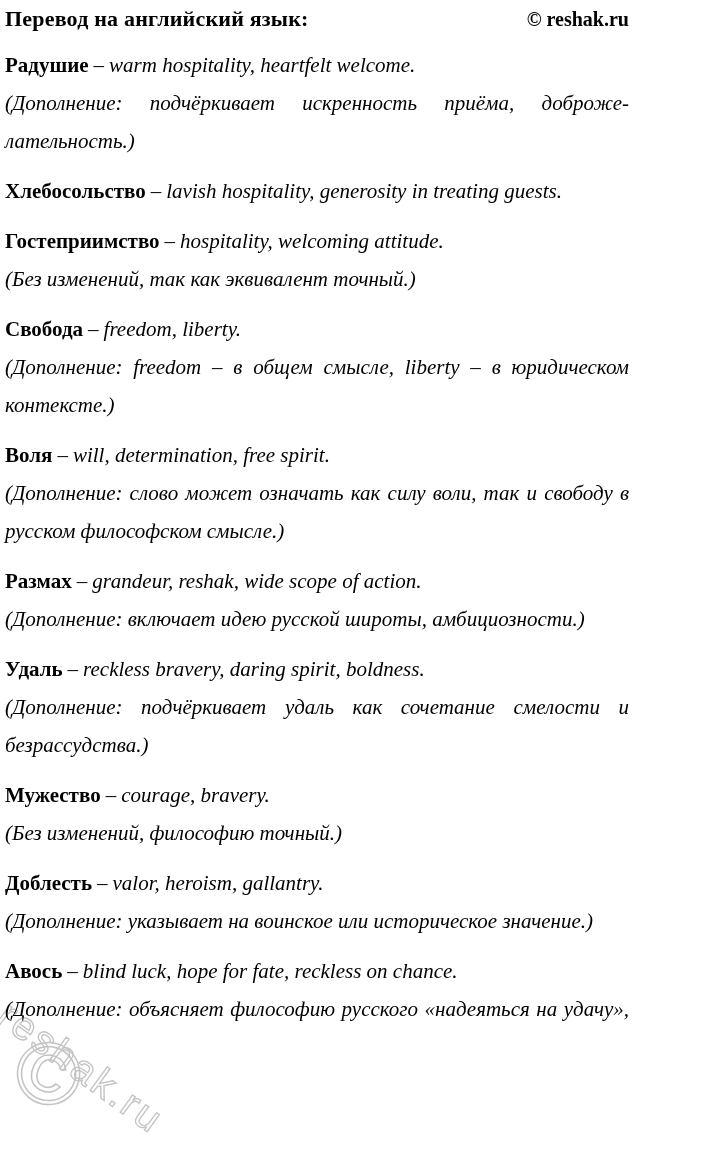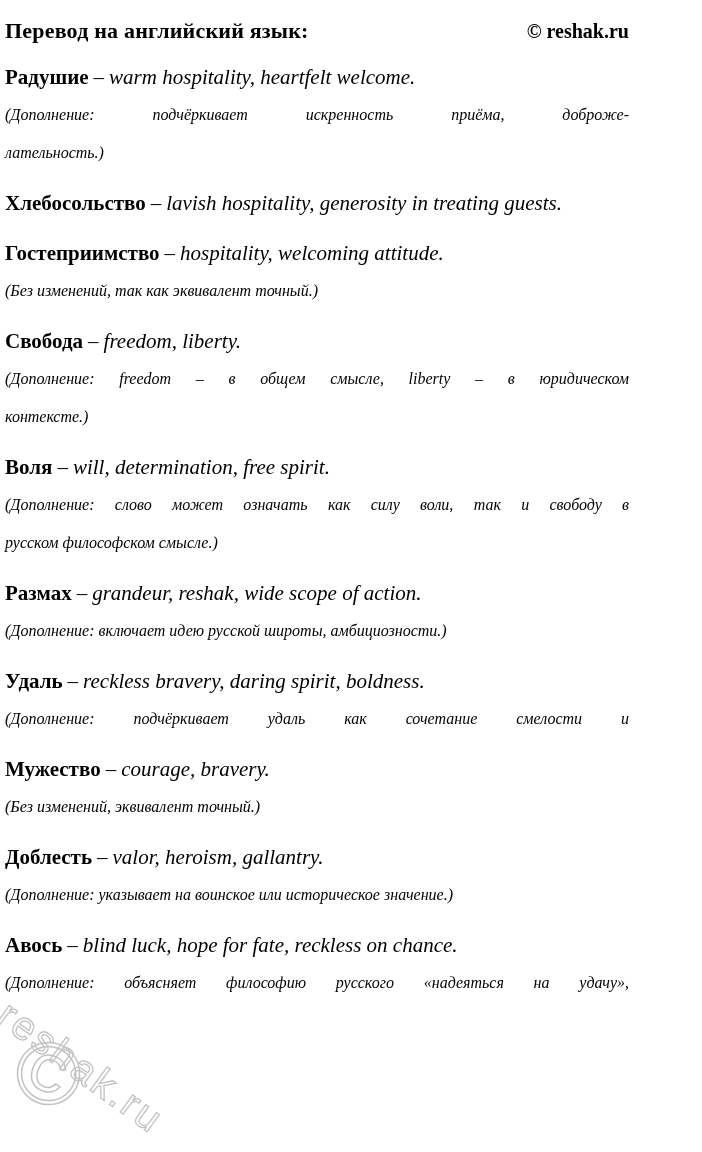--- a/index.html
+++ b/index.html
@@ -13,21 +13,21 @@
     overflow: hidden;
     position: relative;
     font-family: "Liberation Serif", "DejaVu Serif", serif;
     color: #000000;
   }
   .page {
     position: relative;
     width: 634px;
     height: 1152px;
     box-sizing: border-box;
-    padding: 16px 5px 0 5px;
+    padding: 4px 5px 0 5px;
     z-index: 1;
   }
   .header {
     display: flex;
     justify-content: space-between;
     align-items: flex-start;
     line-height: 30px;
   }
   .doc-title {
     font-weight: bold;
@@ -52,21 +52,21 @@
   .term {
     font-weight: bold;
   }
   .dash {
     margin: 0 5px;
   }
   .translation {
   }
   .note-line {
     font-style: italic;
-    font-size: 16px;
+    font-size: 21px;
     line-height: 38px;
   }
   .note-line.fill {
     text-align: justify;
     text-align-last: justify;
   }
   
   .watermark {
     position: absolute;
     z-index: 0;
@@ -150,27 +150,28 @@
     <div class="term-line"><b class="term">Размах</b><span class="dash">–</span><i class="translation">grandeur, reshak, wide scope of action.</i></div>
     <div class="note">
           <div class="note-line">(Дополнение: включает идею русской широты, амбициозности.)</div>
         </div>
   </div>
 
   <div class="entry">
     <div class="term-line"><b class="term">Удаль</b><span class="dash">–</span><i class="translation">reckless bravery, daring spirit, boldness.</i></div>
     <div class="note">
           <div class="note-line fill">(Дополнение: подчёркивает удаль как сочетание смелости и</div>
+          <div class="note-line">безрассудства.)</div>
         </div>
   </div>
 
   <div class="entry">
     <div class="term-line"><b class="term">Мужество</b><span class="dash">–</span><i class="translation">courage, bravery.</i></div>
     <div class="note">
-          <div class="note-line">(Без изменений, эквивалент точный.)</div>
+          <div class="note-line">(Без изменений, философию точный.)</div>
         </div>
   </div>
 
   <div class="entry">
     <div class="term-line"><b class="term">Доблесть</b><span class="dash">–</span><i class="translation">valor, heroism, gallantry.</i></div>
     <div class="note">
           <div class="note-line">(Дополнение: указывает на воинское или историческое значение.)</div>
         </div>
   </div>
 

